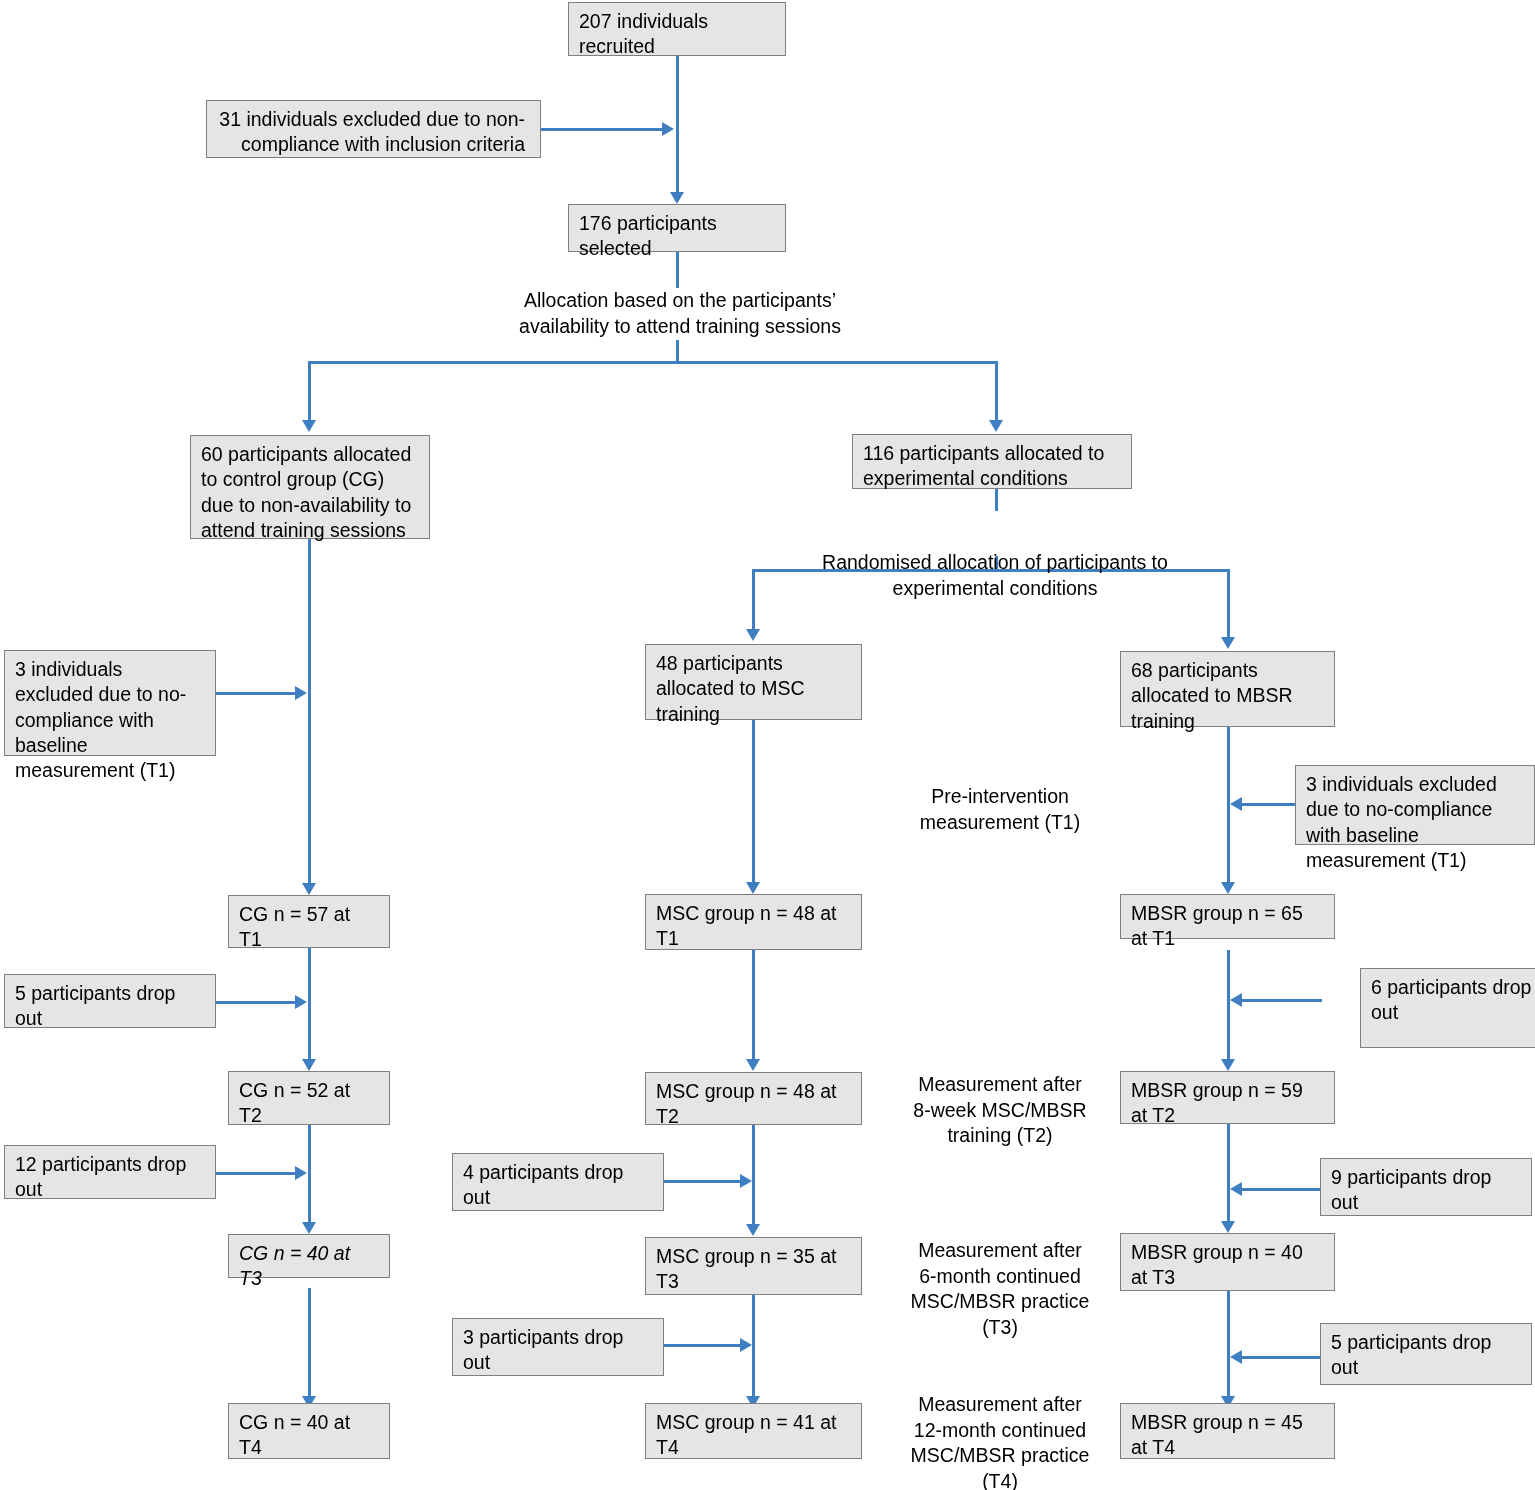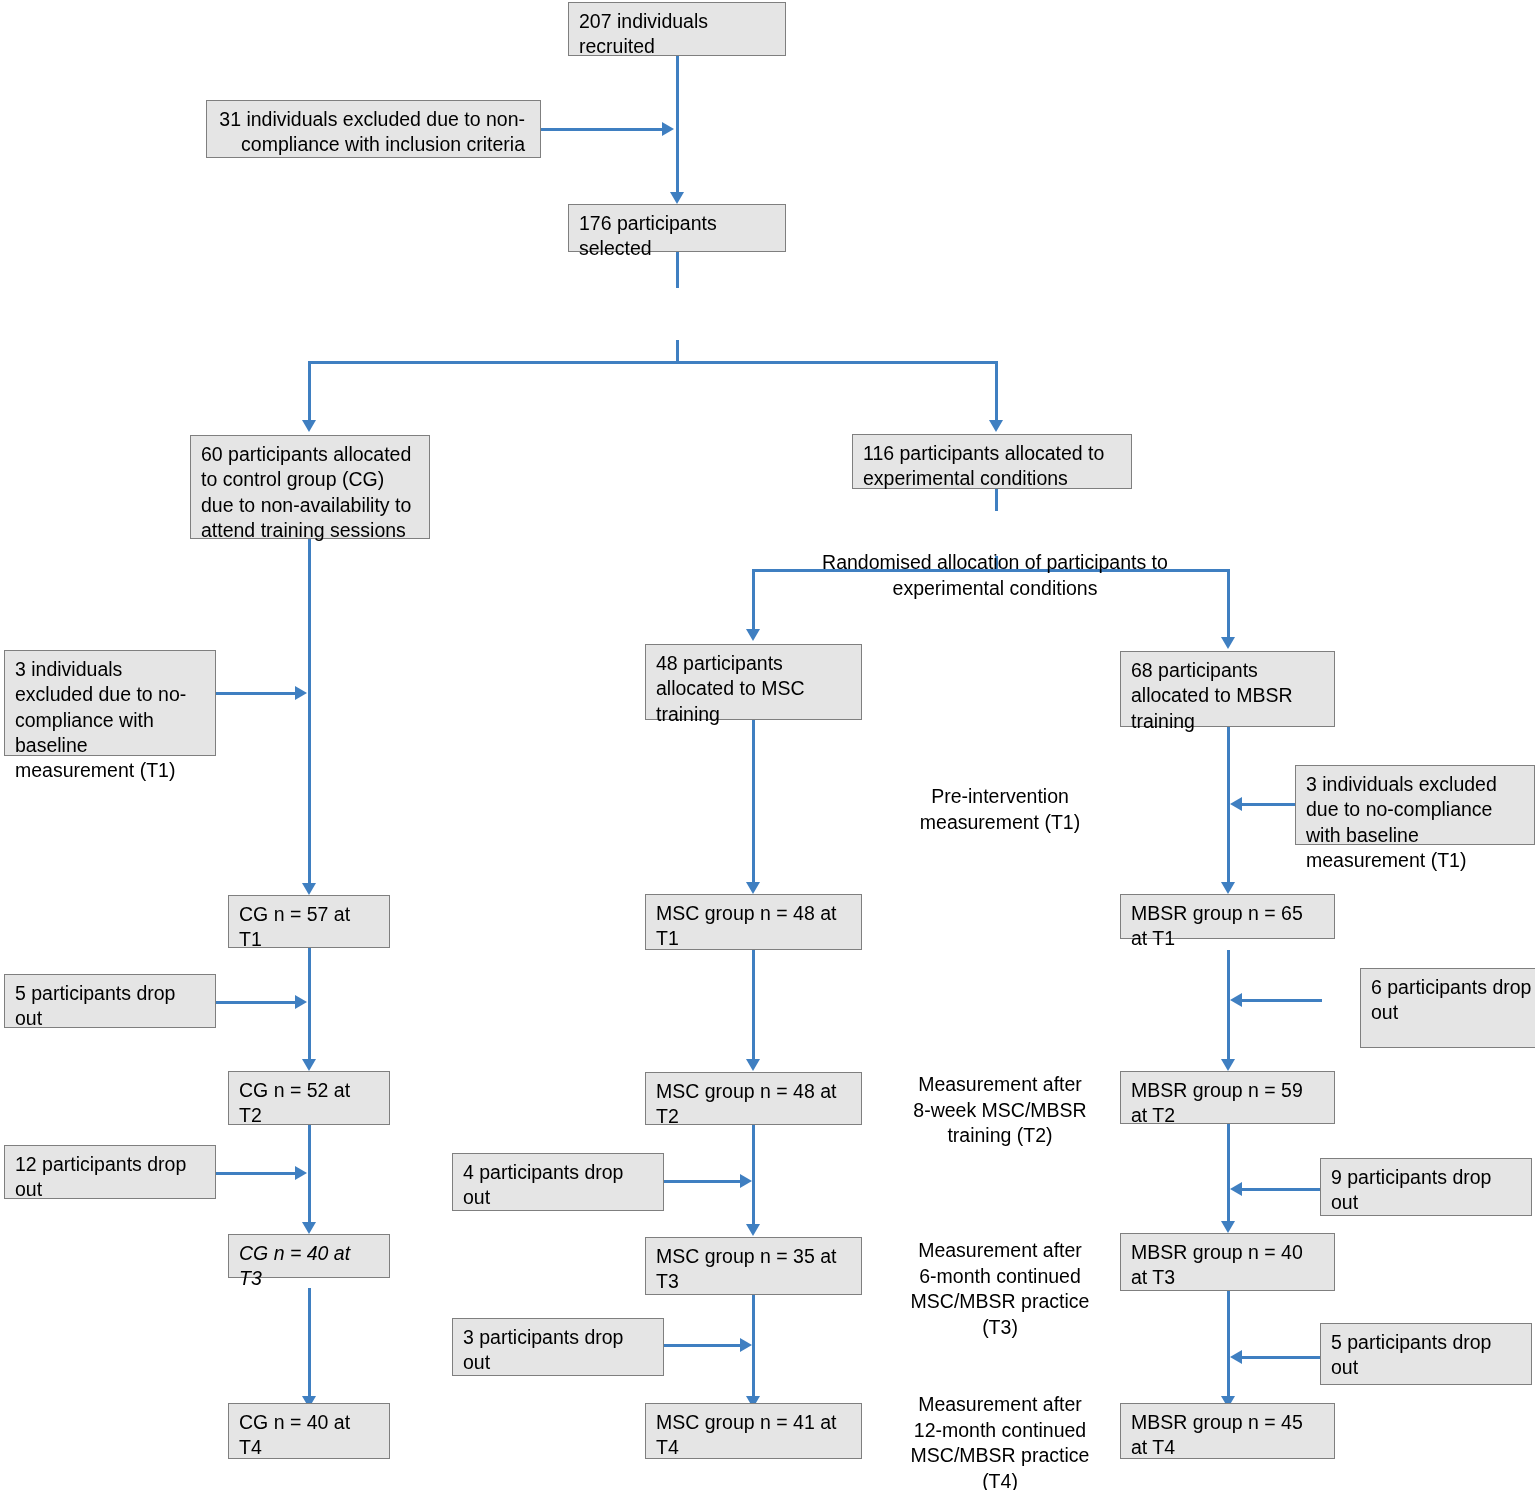--- a/index.html
+++ b/index.html
@@ -89,20 +89,22 @@
   <div class="arrow-down" style="left:670px; top:192px;"></div>
 
   <div class="box" style="left:206px; top:100px; width:335px; height:58px;text-align:right;">31 individuals excluded due to non-compliance with inclusion criteria</div>
   <div class="hline" style="left:541px; top:128px; width:126px;"></div>
   <div class="arrow-right" style="left:662px; top:122px;"></div>
 
   <div class="box" style="left:568px; top:204px; width:218px; height:48px;">176 participants selected</div>
 
   <div class="vline" style="left:676px; top:252px; height:36px;"></div>
 
+  <div class="label" style="left:470px; top:288px; width:420px;">Allocation based on the participants’
+availability to attend training sessions</div>
 
   <div class="vline" style="left:676px; top:340px; height:22px;"></div>
 
   <div class="hline" style="left:308px; top:361px; width:690px;"></div>
   <div class="vline" style="left:308px; top:361px; height:62px;"></div>
   <div class="arrow-down" style="left:302px; top:420px;"></div>
   <div class="vline" style="left:995px; top:361px; height:62px;"></div>
   <div class="arrow-down" style="left:989px; top:420px;"></div>
 
   <div class="box" style="left:190px; top:435px; width:240px; height:104px;">60 participants allocated to control group (CG) due to non-availability to attend training sessions</div>

